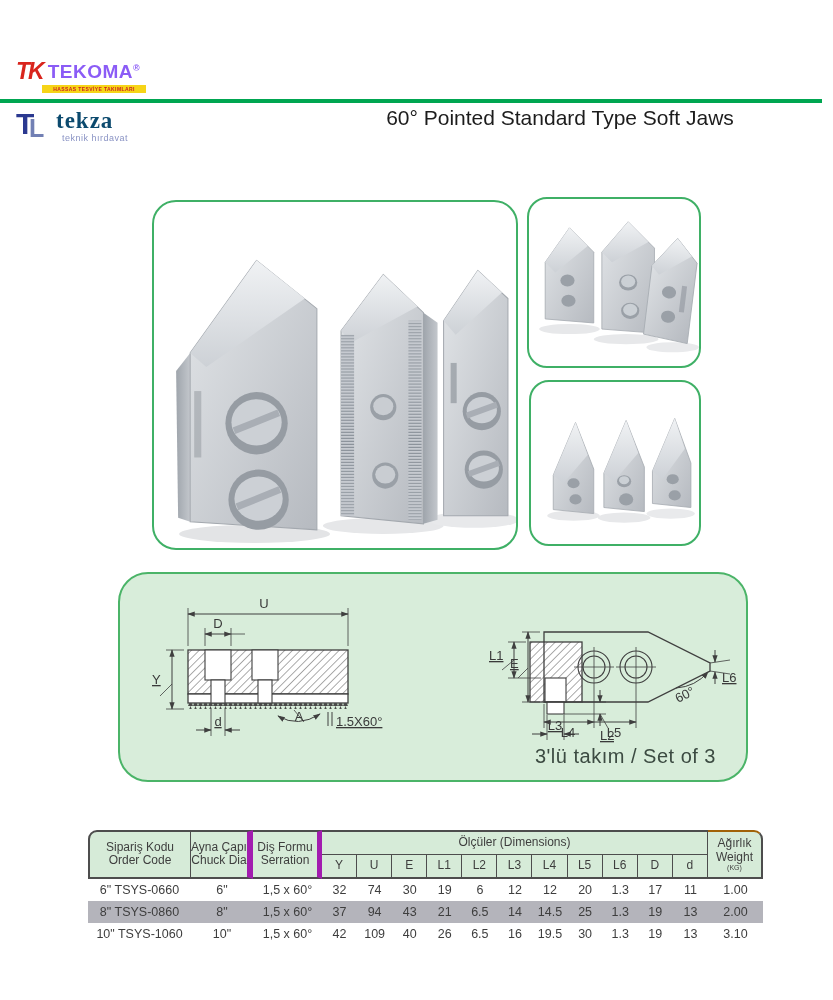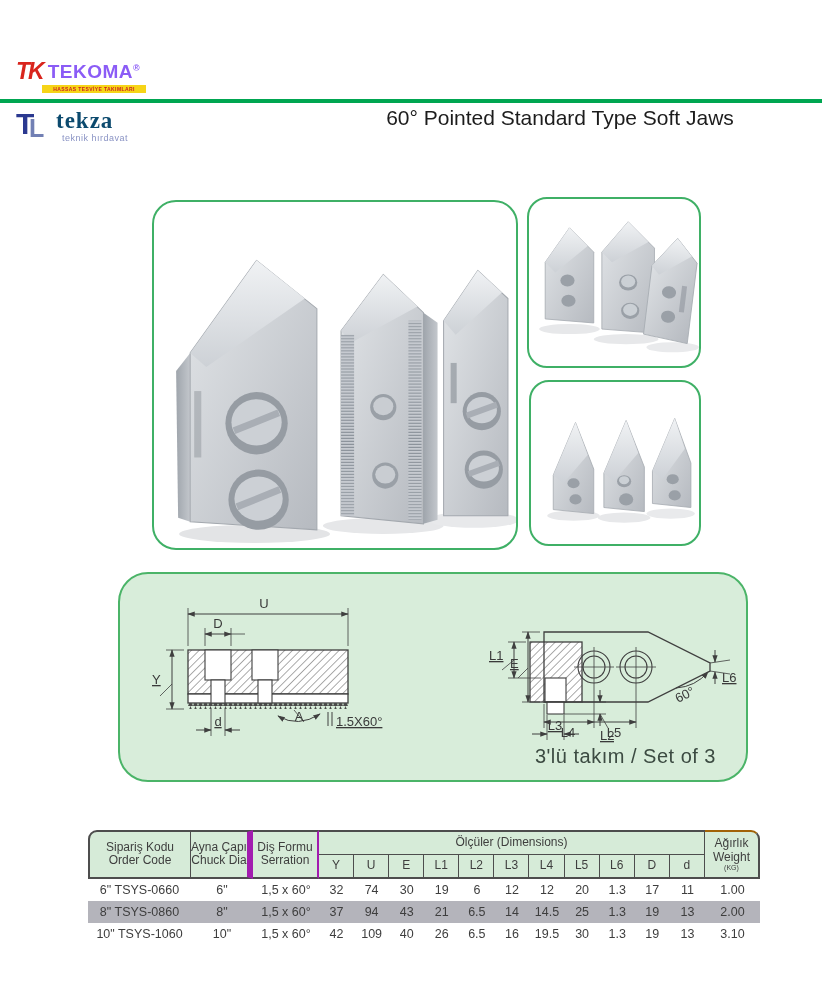--- a/index.html
+++ b/index.html
@@ -47,21 +47,21 @@
   .dim-u{text-decoration:underline;}
   .dim-l{stroke:#3f3f3f;stroke-width:1;fill:none;}
   .ext-l{stroke:#3f3f3f;stroke-width:.8;fill:none;}
 
   
   .spec-table{position:absolute;left:88px;top:830px;width:658px;border-collapse:separate;border-spacing:0;
               table-layout:fixed;text-align:center;color:#3e3e3e;}
   .spec-table thead th{background:#d6ebd8;font-weight:normal;font-size:12px;line-height:1.15;padding:4px 0;}
   th.h-c1{width:100px;border:2px solid #4d4d4d;border-right-width:1px;border-top-left-radius:9px;}
   th.h-c2{width:56px;border-top:2px solid #4d4d4d;border-bottom:2px solid #4d4d4d;border-right:6px solid #a21caf;}
-  th.h-c3{width:64px;border-top:2px solid #4d4d4d;border-bottom:2px solid #4d4d4d;border-right:2px solid #a21caf;}
+  th.h-c3{width:64px;border-top:2px solid #4d4d4d;border-bottom:2px solid #4d4d4d;border-right:5px solid #a21caf;}
   th.h-dims{width:385px;border-top:2px solid #4d4d4d;border-right:1px solid #4d4d4d;border-bottom:1px solid #4d4d4d;font-size:13px;}
   th.h-wt{width:53px;border-top:2px solid #a16207;border-right:2px solid #4d4d4d;border-bottom:2px solid #4d4d4d;border-top-right-radius:9px;}
   th.dim-th{border-right:1px solid #4d4d4d;border-bottom:2px solid #4d4d4d;font-size:13px;padding:4px 0;}
   .wt-unit{display:block;font-size:7px;line-height:.9;}
   .spec-table tbody td{font-size:12.5px;padding:4px 0;background:#fff;}
   .spec-table tbody tr.hl td{background:#b4b4bb;}
 </style>
 </head>
 <body>
 

